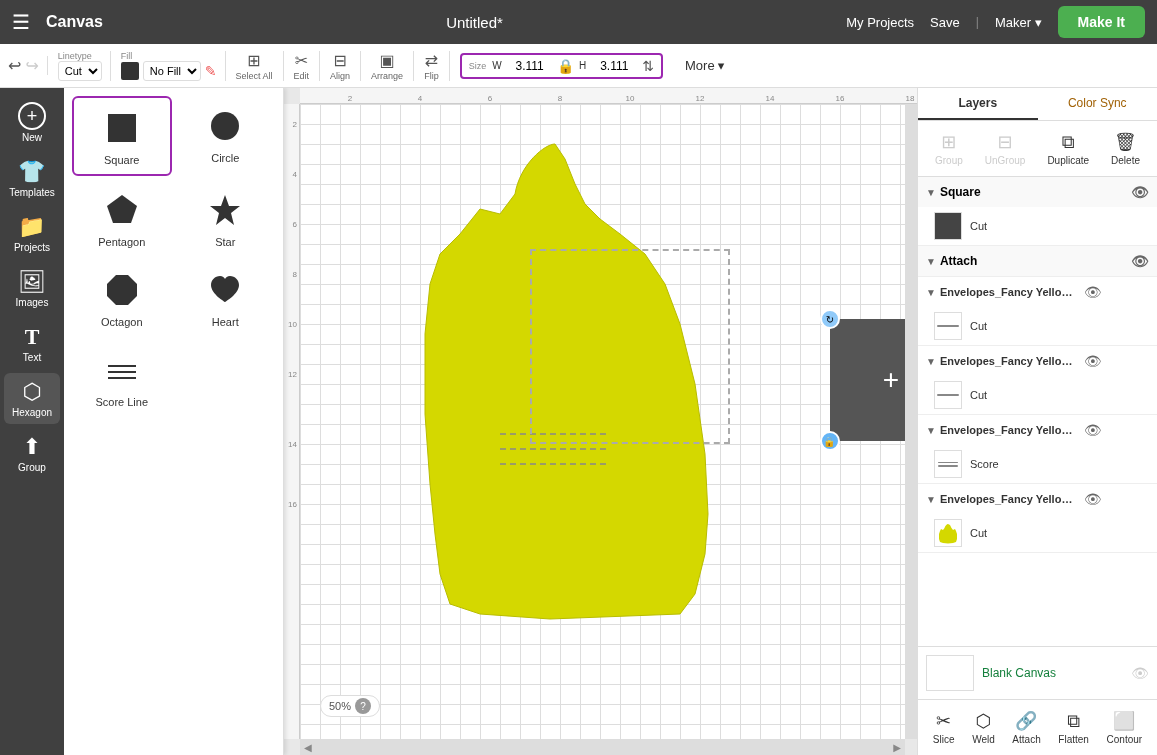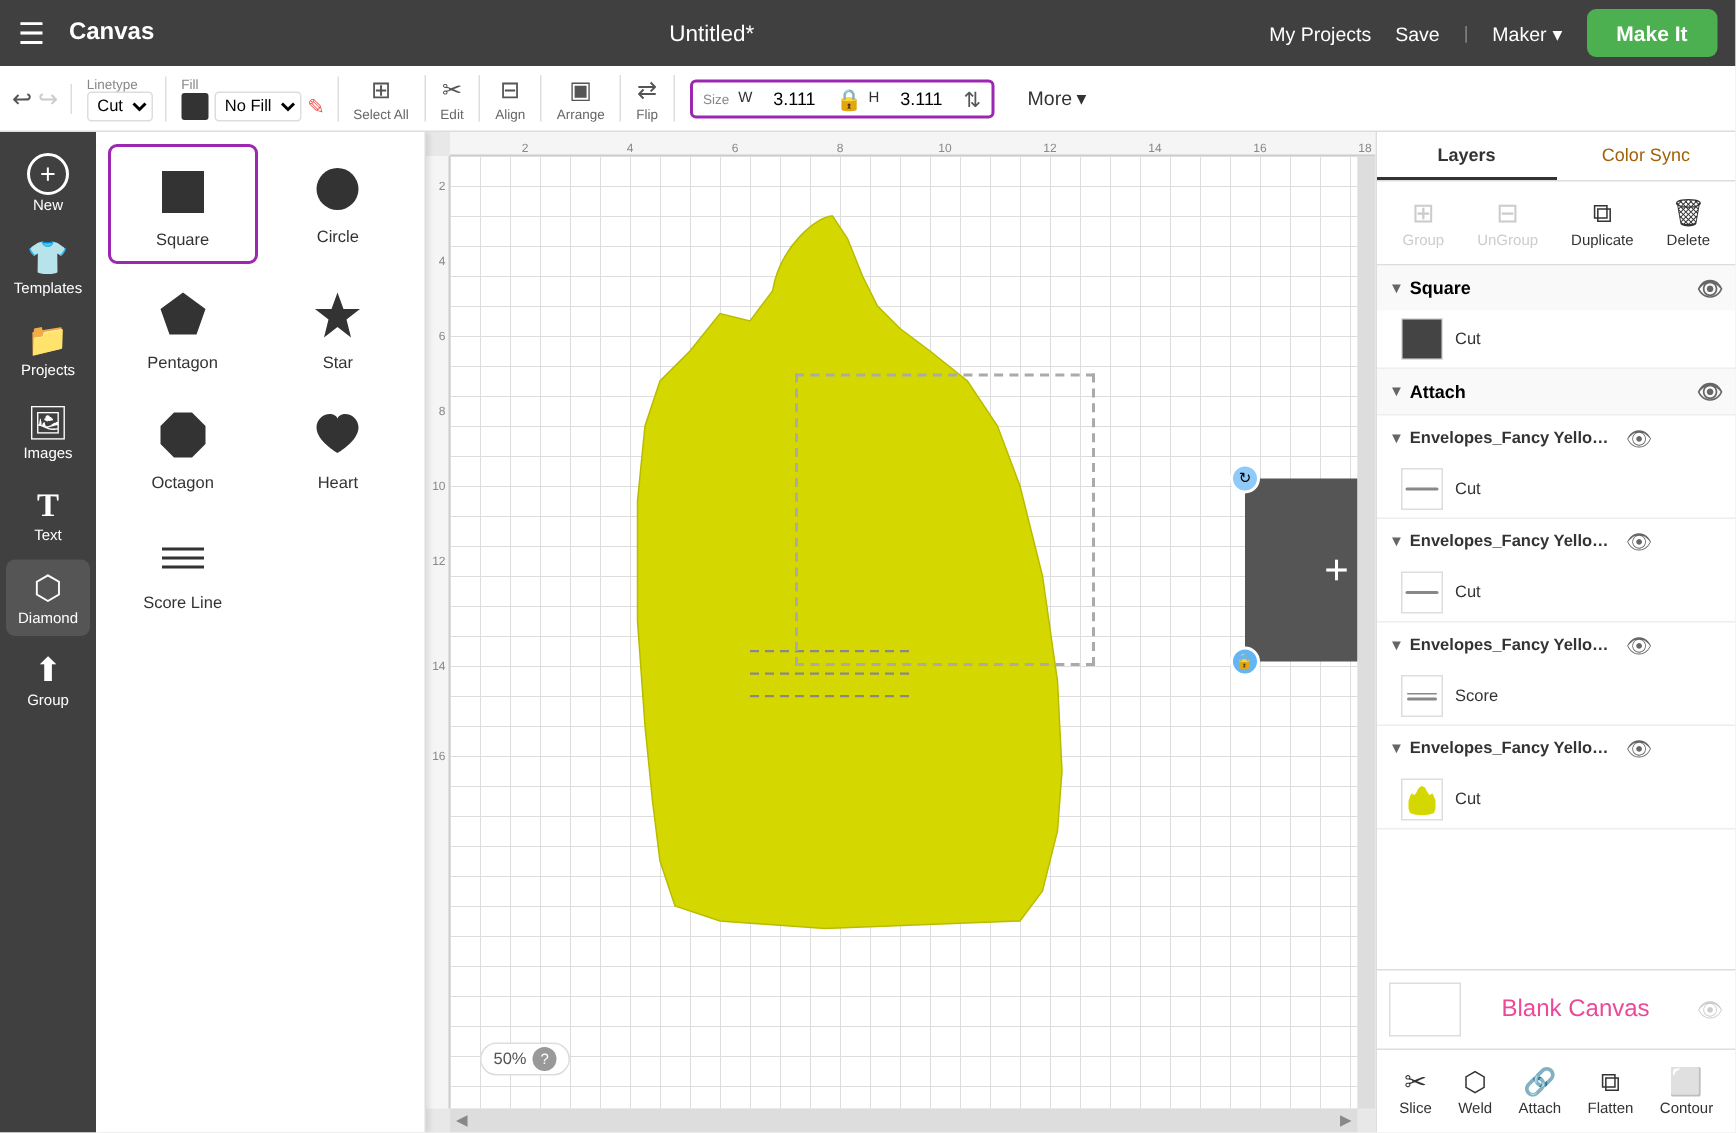--- a/index.html
+++ b/index.html
@@ -237,21 +237,21 @@
     <div class="sidebar-item">
       <span style="font-size:22px;">🖼</span>
       <span style="font-size:10px;">Images</span>
     </div>
     <div class="sidebar-item">
       <span style="font-size:22px;font-weight:bold;font-family:serif;">T</span>
       <span style="font-size:10px;">Text</span>
     </div>
     <div class="sidebar-item" style="background:#555;">
       <span style="font-size:22px;">⬡</span>
-      <span style="font-size:10px;">Diamond</span>
+      <span style="font-size:10px;">Hexagon</span>
     </div>
     <div class="sidebar-item">
       <span style="font-size:22px;">⬆</span>
       <span style="font-size:10px;">Group</span>
     </div>
   </div>
 
   <div id="shape-panel">
 
     <div class="shape-item selected">
@@ -494,21 +494,21 @@
               <path d="M11 2 C10 2 8 4 7.5 6 L6 8 L4 7 L3 9 L2 12 L2 17 L3 20 L6 21 L11 21.5 L16 21 L19 20 L20 17 L20 12 L19 9 L18 7 L16 8 L14.5 6 L13 3 Z" fill="#d4d800"></path>
             </svg>
           </div>
           <span style="font-size:11px;color:#333;">Cut</span>
         </div>
       </div>
     </div>
 
     <div id="blank-canvas-row" style="display:flex;align-items:center;padding:8px;border-top:1px solid #ddd;gap:8px;">
       <div style="width:48px;height:36px;background:white;border:1px solid #ddd;"></div>
-      <span style="font-size:16px;color:#ec4899;flex:1;margin-left:19px;">Blank Canvas</span>
+      <span style="font-size:12px;color:#15803d;flex:1;">Blank Canvas</span>
       <span style="font-size:14px;color:#ccc;cursor:pointer;">👁</span>
     </div>
 
     <div id="bottom-actions" style="display:flex;align-items:center;justify-content:space-around;padding:6px;border-top:1px solid #ddd;">
       <button style="display:flex;flex-direction:column;align-items:center;gap:2px;cursor:pointer;background:none;border:none;font-size:10px;color:#333;padding:4px;">
         <span style="font-size:18px;">✂</span>
         <span>Slice</span>
       </button>
       <button style="display:flex;flex-direction:column;align-items:center;gap:2px;cursor:pointer;background:none;border:none;font-size:10px;color:#333;padding:4px;">
         <span style="font-size:18px;">⬡</span>

